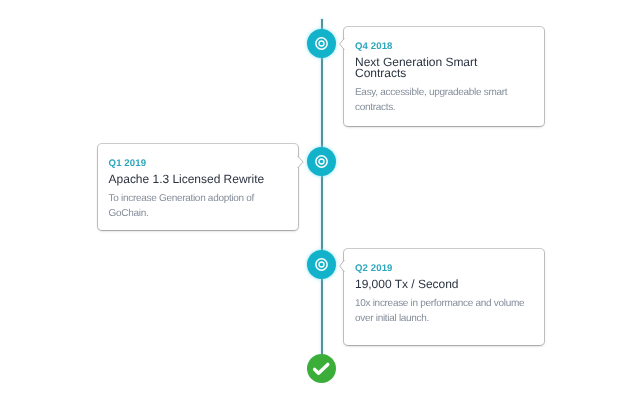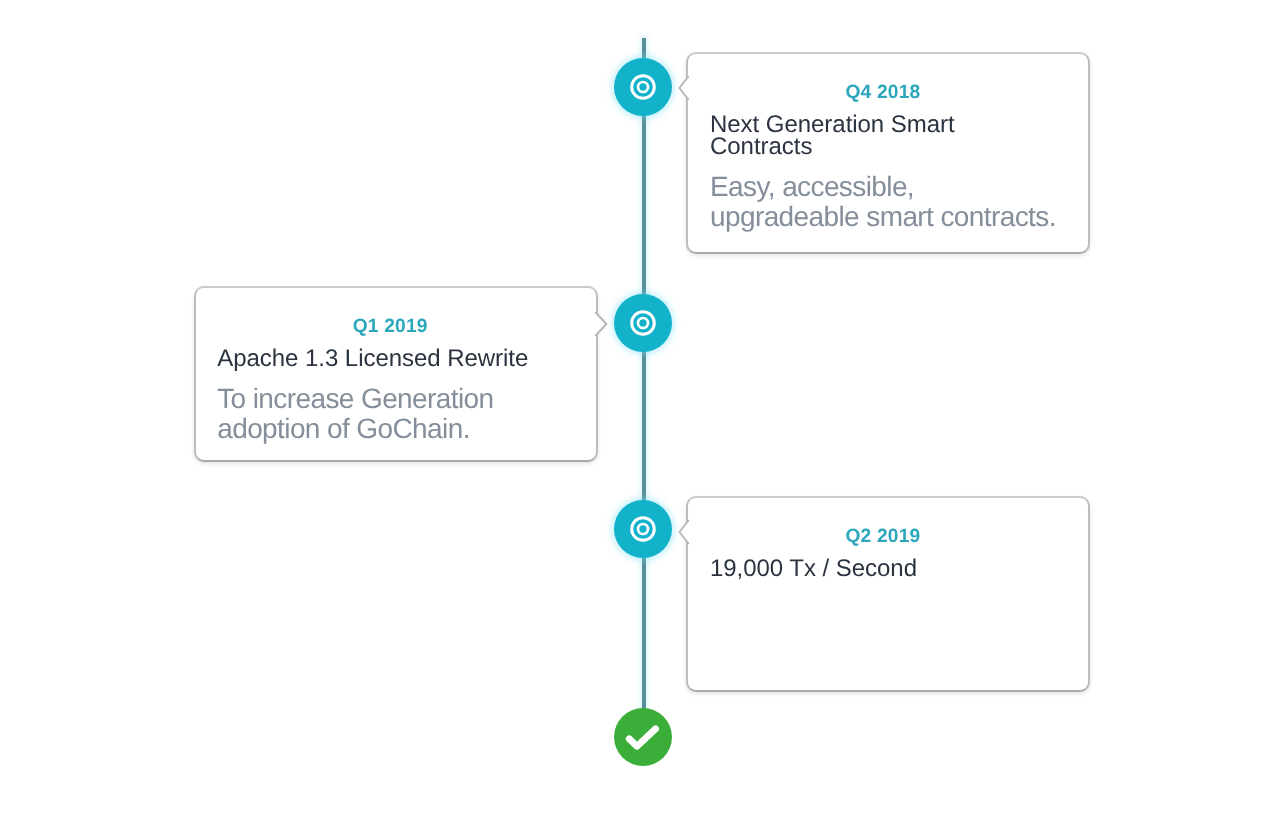--- a/index.html
+++ b/index.html
@@ -71,33 +71,32 @@
 
   .c-inner { padding: 14px 16px 0 11px; }
 
   .eyebrow {
     color: #2DA7BC;
     font-size: 9.6px;
     font-weight: bold;
     letter-spacing: .1px;
     line-height: 12px;
     margin: 0 0 4px 0;
-    text-align: center;
   }
   .title {
     color: #2b3340;
     font-size: 12px;
     font-weight: normal;
     line-height: 11px;
     letter-spacing: -.02px;
     margin: 0 0 7.2px 0;
   }
   .body {
     color: #858E9B;
-    font-size: 14px;
+    font-size: 10px;
     letter-spacing: -0.3px;
     line-height: 14.6px;
     margin: 0;
   }
   
   .notch {
     position: absolute;
     width: 7px;
     height: 12px;
     overflow: visible;
@@ -165,16 +164,17 @@
   </div>
 
   <div class="card card-3">
     <svg class="notch notch-left" viewBox="0 0 7 12">
       <path d="M6.6 -0.9 L0.7 6 L6.6 12.9 Z" fill="#ffffff"></path>
       <path d="M5.4 0 L0.7 6 L5.4 12" fill="none" stroke="#b8b8b8" stroke-width="1" stroke-linejoin="round"></path>
     </svg>
     <div class="c-inner">
       <div class="eyebrow">Q2 2019</div>
       <div class="title">19,000 Tx / Second</div>
+      <div class="body">10x increase in performance and volume over initial launch.</div>
     </div>
   </div>
 
 </div>
 
 </body></html>

